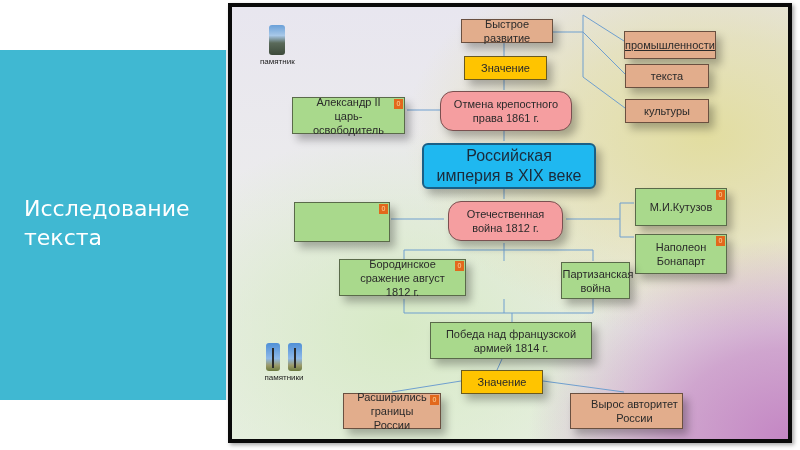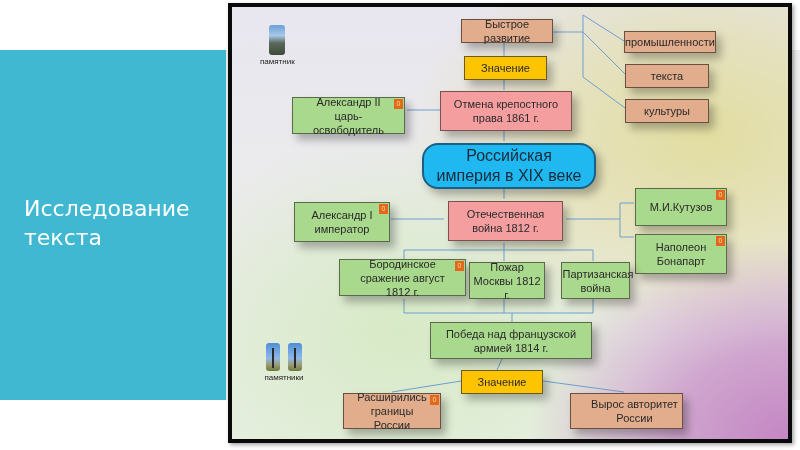--- a/index.html
+++ b/index.html
@@ -36,25 +36,25 @@
   svg.links { position: absolute; left: 0; top: 0; }
   .box {
     position: absolute; box-sizing: border-box;
     display: flex; align-items: center; justify-content: center; text-align: center;
     font-size: 11px; line-height: 14px; color: #2a2a2a;
     border: 1px solid #555;
     box-shadow: 5px 6px 8px rgba(0,0,0,0.28);
     font-family: "Liberation Sans", sans-serif;
   }
   .green { background: #a9d98c; border-color: #5a6a4a; }
-  .pink  { background: #f59ea0; border-color: #7a5050; }
+  .pink  { background: #f59ea0; border-color: #7a5050; border-radius: 13px; }
   .tan   { background: #e2ad8c; border-color: #6a5040; }
   .gold  { background: #ffc400; border-color: #6a5a20; }
   .blue  {
-    background: #1fb8f0; border: 2px solid #1a5f86; border-radius: 16px;
+    background: #1fb8f0; border: 2px solid #1a5f86; border-radius: 6px;
     font-size: 16px; line-height: 20px; color: #1b2a3a;
   }
   .badge {
     position: absolute; right: 1px; top: 1px; width: 9px; height: 10px;
     background: #e2681c; color: #ffd9a0; font-size: 7px; line-height: 10px;
     text-align: center;
   }
   .icon-block { position: absolute; text-align: center; font-size: 8px; color: #222; }
   .thumb {
     display: inline-block; width: 14px; height: 28px; border-radius: 3px;
@@ -128,21 +128,21 @@
       <div>памятник</div>
     </div>
     <div class="icon-block" style="left:30px; top:336px;">
       <span class="thumb"><span class="spire"></span></span><span class="thumb"><span class="spire"></span></span>
       <div>памятники</div>
     </div>
 
     <div class="box tan" style="left:229px; top:12px; width:92px; height:24px;text-align:center;">
       <span>Быстрое развитие</span>
     </div>
-    <div class="box tan" style="left:392px; top:24px; width:92px; height:22px;">
+    <div class="box tan" style="left:392px; top:24px; width:92px; height:28px;text-decoration:underline;">
       <span>промышленности</span>
     </div>
     <div class="box tan" style="left:393px; top:57px; width:84px; height:24px;">
       <span>текста</span>
     </div>
     <div class="box tan" style="left:393px; top:92px; width:84px; height:24px;">
       <span>культуры</span>
     </div>
     <div class="box gold" style="left:232px; top:49px; width:83px; height:24px;">
       <span>Значение</span>
@@ -156,39 +156,35 @@
     </div>
 
     <div class="box blue" style="left:190px; top:136px; width:174px; height:46px;">
       <span style="width:150px;">Российская империя в XIX веке</span>
     </div>
 
     <div class="box pink" style="left:216px; top:194px; width:115px; height:40px;">
       <span style="width:100px;">Отечественная война 1812 г.</span>
     </div>
     <div class="box green" style="left:62px; top:195px; width:96px; height:40px;">
-      <span style="width:70px;">Александр I император</span>
       <span class="badge">0</span>
     </div>
     <div class="box green" style="left:403px; top:181px; width:92px; height:38px;">
       <span>М.И.Кутузов</span>
       <span class="badge">0</span>
     </div>
     <div class="box green" style="left:403px; top:227px; width:92px; height:40px;">
       <span style="width:60px;">Наполеон Бонапарт</span>
       <span class="badge">0</span>
     </div>
 
     <div class="box green" style="left:107px; top:252px; width:127px; height:37px;">
       <span style="width:112px;">Бородинское сражение август 1812 г.</span>
       <span class="badge">0</span>
     </div>
-    <div class="box green" style="left:237px; top:255px; width:76px; height:37px;">
-      <span style="width:70px;">Пожар Москвы 1812 г.</span>
-    </div>
     <div class="box green" style="left:329px; top:255px; width:69px; height:37px;">
       <span style="width:66px;">Партизанская война</span>
     </div>
 
     <div class="box green" style="left:198px; top:315px; width:162px; height:37px;">
       <span style="width:150px;">Победа над французской армией 1814 г.</span>
     </div>
     <div class="box gold" style="left:229px; top:363px; width:82px; height:24px;">
       <span>Значение</span>
     </div>

